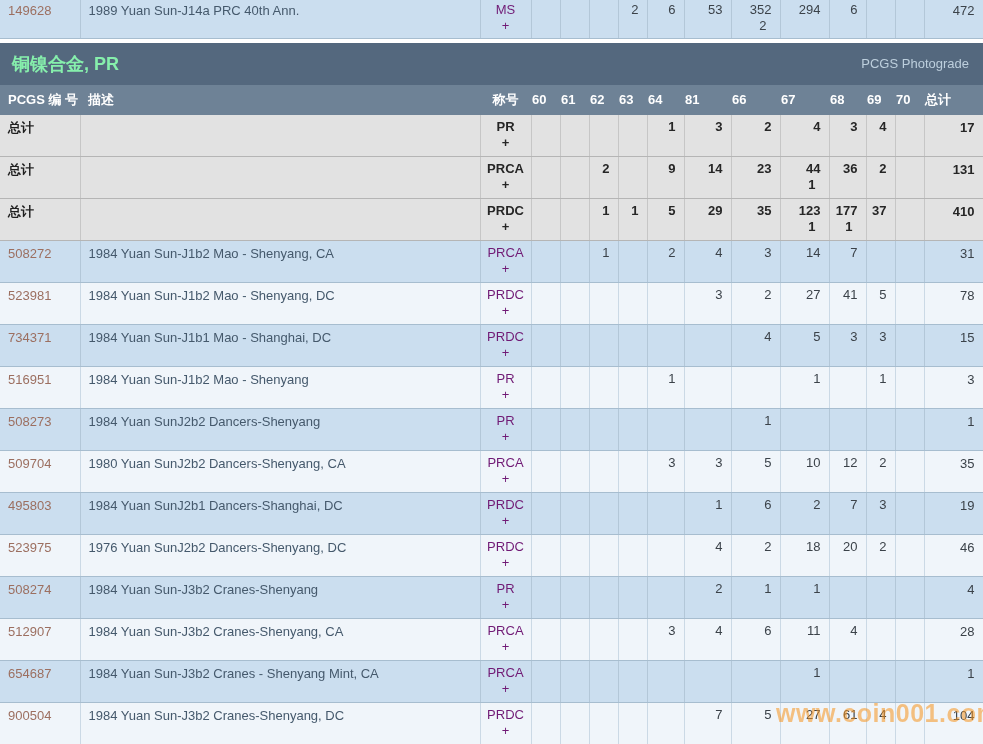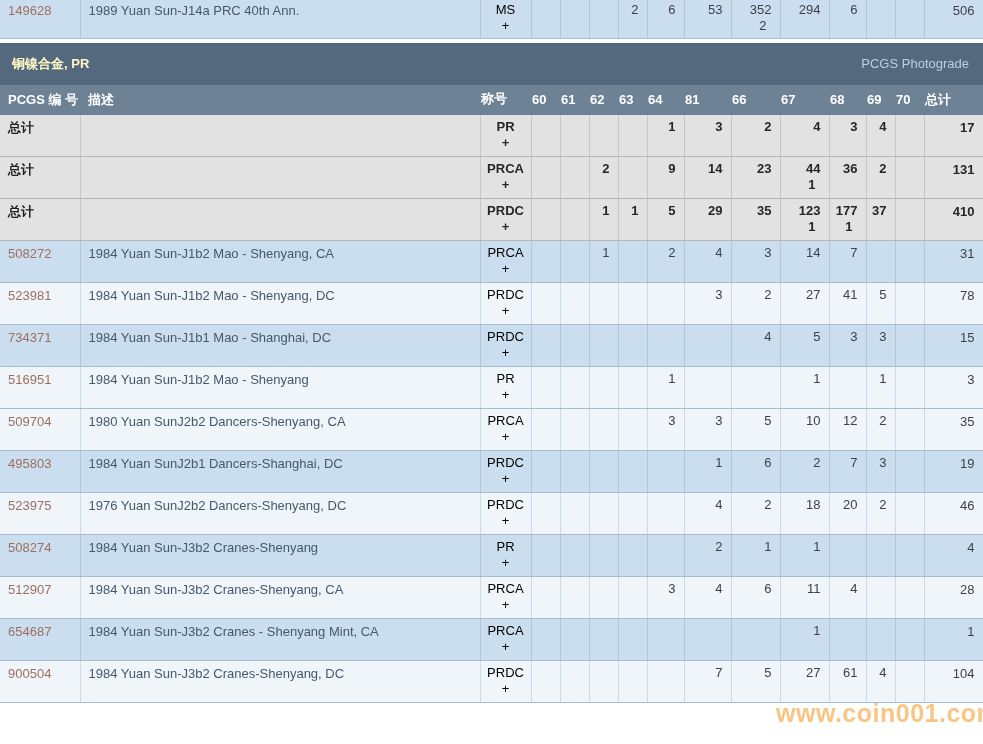--- a/index.html
+++ b/index.html
@@ -14,42 +14,42 @@
 
   
   .top-table tr{height:38px;padding-left:12px;}
 
   
   .gap{height:4px;background:#ffffff;}
   .section-bar{
     height:42px;background:#54687e;display:flex;align-items:center;
     justify-content:space-between;padding:0 14px 0 12px;box-sizing:border-box;
   }
-  .section-title{color:#fef9c3;font-weight:bold;font-size:13px;}
+  .section-title{color:#86efac;font-weight:bold;font-size:18px;}
   .photograde-link{color:#bdcfdd;font-size:13px;text-decoration:none;cursor:pointer;}
 
   
   .head-row{height:30px;margin-left:40px;}
   .head-row th{
     background:#6e8296;color:#ffffff;font-weight:bold;font-size:13px;
     padding-top:6px;border:none;
   }
   th.cell-id{text-align:left;padding-left:8px;}
   th.cell-desc{text-align:left;padding-left:8px;}
-  th.cell-desig{text-align:left;font-family:Liberation Mono, monospace;}
+  th.cell-desig{text-align:center;}
   th.cell-num,th.cell-total{text-align:left;padding-right:8px;}
 
   
   .main-table tbody tr{height:42px;}
   .row-blue td,.row-top td{background:#cbdeef;border-right:1px solid #b3c7d8;border-bottom:1px solid #a7bdcf;}
   .row-light td{background:#f0f5fa;border-right:1px solid #cbd9e5;border-bottom:1px solid #a7bdcf;}
   .row-gray td{background:#e2e2e2;border-right:1px solid #c6c6c6;border-bottom:1px solid #b5b5b5;font-weight:bold;color:#262626;}
   td.cell-id{padding:4px 6px 0 8px;}
   td.cell-desc{padding:4px 6px 0 8px;color:#45596c;}
-  td.cell-desig{text-align:center;padding-top:4px;color:#000000;}
+  td.cell-desig{text-align:center;padding-top:4px;color:#701a75;}
   td.cell-num,td.cell-total{text-align:right;padding:4px 8px 0 2px;}
   .top-table td{padding-top:2px;}
   .id-link{color:#9c6f60;cursor:pointer;text-decoration:none;}
   .row-label{color:#1f1f1f;font-weight:bold;}
   .plus-line{line-height:16px;}
   .sub-num{padding-right:5px;line-height:16px;}
   .row-gray td.cell-desig{color:#262626;}
 
   
   .watermark{
@@ -104,21 +104,21 @@
           <div class="sub-num">2</div>
         </td>
         <td class="cell-num">
           <div class="plus-line">294</div>
         </td>
         <td class="cell-num">
           <div class="plus-line">6</div>
         </td>
         <td class="cell-num"></td>
         <td class="cell-num"></td>
-        <td class="cell-total">506</td>
+        <td class="cell-total">472</td>
       </tr>
     </tbody>
 </table>
 
 <div class="gap"></div>
 
 <div class="section-bar">
   <span class="section-title">铜镍合金, PR</span>
   <a class="photograde-link">PCGS Photograde</a>
 </div>
@@ -375,20 +375,42 @@
         <td class="cell-num">
           <div class="plus-line">1</div>
         </td>
         <td class="cell-num"></td>
         <td class="cell-num">
           <div class="plus-line">1</div>
         </td>
         <td class="cell-num"></td>
         <td class="cell-total">3</td>
       </tr>
+      <tr class="row-blue">
+        <td class="cell-id"><a class="id-link">508273</a></td>
+        <td class="cell-desc">1984 Yuan SunJ2b2 Dancers-Shenyang</td>
+        <td class="cell-desig">
+          <div class="plus-line">PR</div>
+          <div class="plus-line">+</div>
+        </td>
+        <td class="cell-num"></td>
+        <td class="cell-num"></td>
+        <td class="cell-num"></td>
+        <td class="cell-num"></td>
+        <td class="cell-num"></td>
+        <td class="cell-num"></td>
+        <td class="cell-num">
+          <div class="plus-line">1</div>
+        </td>
+        <td class="cell-num"></td>
+        <td class="cell-num"></td>
+        <td class="cell-num"></td>
+        <td class="cell-num"></td>
+        <td class="cell-total">1</td>
+      </tr>
       <tr class="row-light">
         <td class="cell-id"><a class="id-link">509704</a></td>
         <td class="cell-desc">1980 Yuan SunJ2b2 Dancers-Shenyang, CA</td>
         <td class="cell-desig">
           <div class="plus-line">PRCA</div>
           <div class="plus-line">+</div>
         </td>
         <td class="cell-num"></td>
         <td class="cell-num"></td>
         <td class="cell-num"></td>

